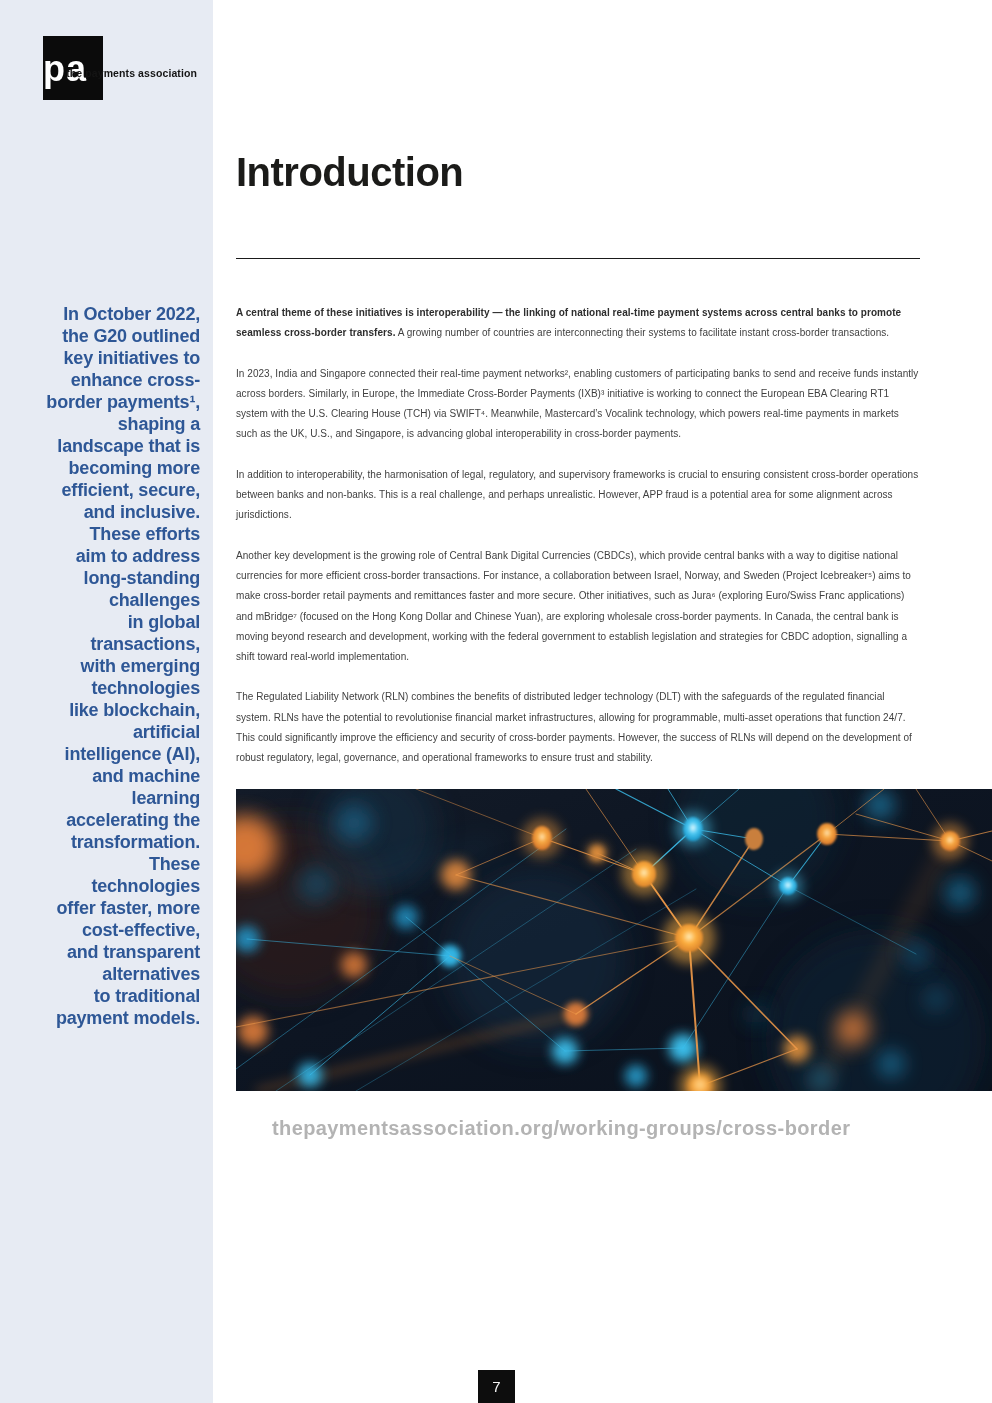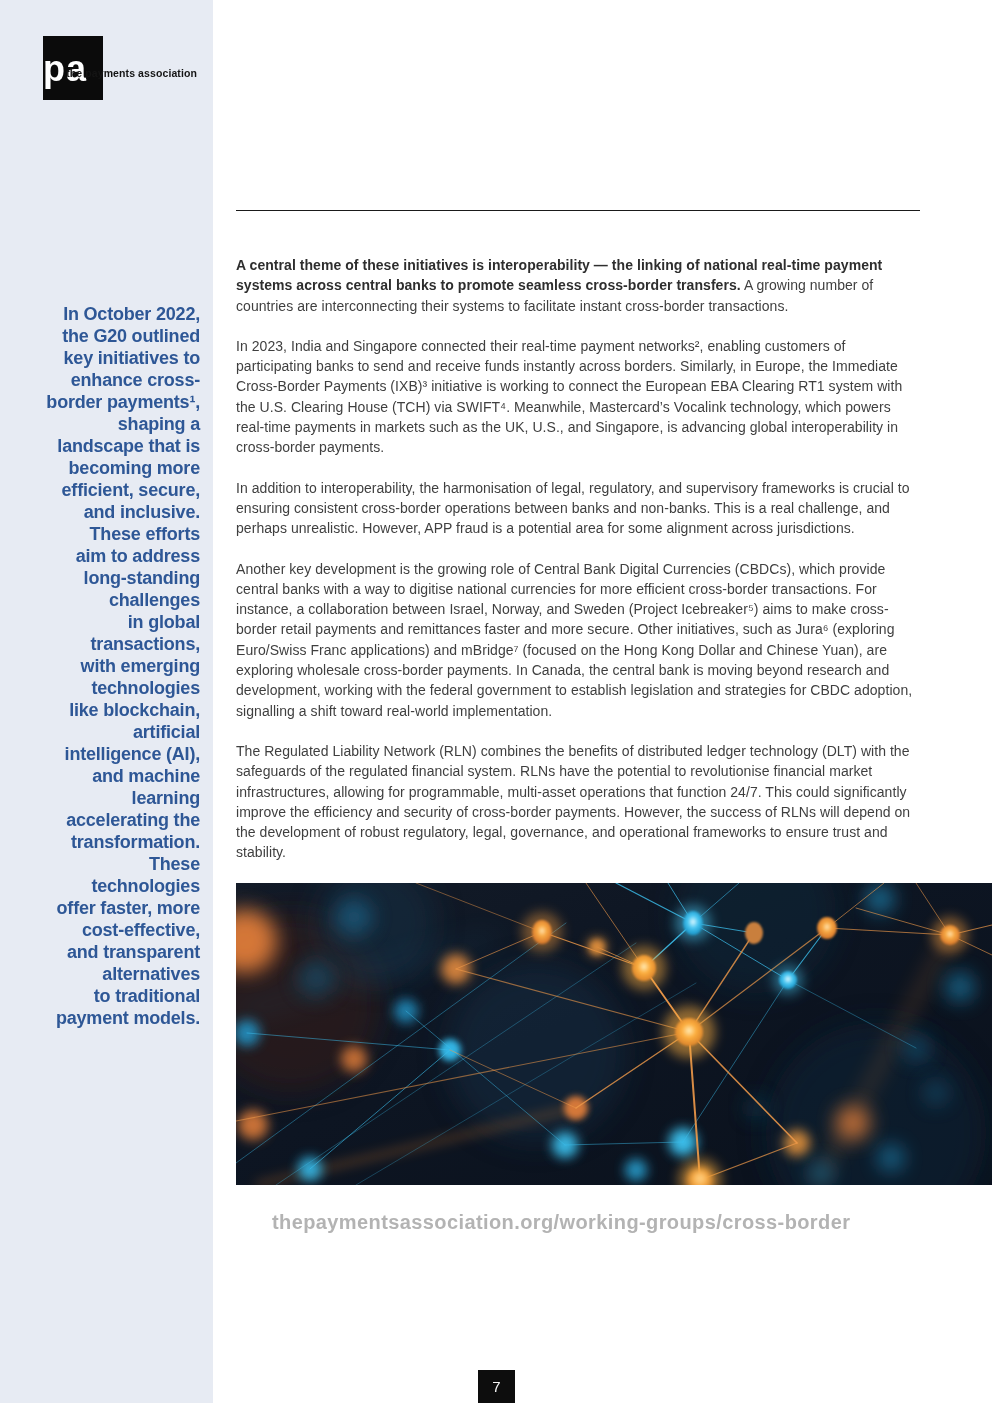--- a/index.html
+++ b/index.html
@@ -52,21 +52,21 @@
     line-height:48px;
   }
   .title-divider{
     border:none;border-top:1.5px solid #1a1a1a;
     margin:62px 0 0 0;
   }
   .body-copy{margin-top:44px;}
   .body-copy p{
     margin:0 0 20px 0;
     color:#3f3f3f;
-    font-size:14px;line-height:20.3px;
+    font-size:10px;line-height:20.3px;
     letter-spacing:0.05px;
   }
   .lead{font-weight:700;color:#2e2e2e;}
   
   .figure{
     margin:12px -72px 0 0;
     height:302px;
     position:relative;
     overflow:hidden;
   }
@@ -127,20 +127,21 @@
 technologies
 offer faster, more
 cost-effective,
 and transparent
 alternatives
 to traditional
 payment models.</div>
   </aside>
 
   <main class="main">
+    <h1 class="page-title">Introduction</h1>
     <hr class="title-divider">
 
     <div class="body-copy">
       <p><span class="lead">A central theme of these initiatives is interoperability — the linking of national real-time payment systems across central banks to promote seamless cross-border transfers.</span><span> A growing number of countries are interconnecting their systems to facilitate instant cross-border transactions.</span></p>
       <p>In 2023, India and Singapore connected their real-time payment networks², enabling customers of participating banks to send and receive funds instantly across borders. Similarly, in Europe, the Immediate Cross-Border Payments (IXB)³ initiative is working to connect the European EBA Clearing RT1 system with the U.S. Clearing House (TCH) via SWIFT⁴. Meanwhile, Mastercard’s Vocalink technology, which powers real-time payments in markets such as the UK, U.S., and Singapore, is advancing global interoperability in cross-border payments.</p>
       <p>In addition to interoperability, the harmonisation of legal, regulatory, and supervisory frameworks is crucial to ensuring consistent cross-border operations between banks and non-banks. This is a real challenge, and perhaps unrealistic. However, APP fraud is a potential area for some alignment across jurisdictions.</p>
       <p>Another key development is the growing role of Central Bank Digital Currencies (CBDCs), which provide central banks with a way to digitise national currencies for more efficient cross-border transactions. For instance, a collaboration between Israel, Norway, and Sweden (Project Icebreaker⁵) aims to make cross-border retail payments and remittances faster and more secure. Other initiatives, such as Jura⁶ (exploring Euro/Swiss Franc applications) and mBridge⁷ (focused on the Hong Kong Dollar and Chinese Yuan), are exploring wholesale cross-border payments. In Canada, the central bank is moving beyond research and development, working with the federal government to establish legislation and strategies for CBDC adoption, signalling a shift toward real-world implementation.</p>
       <p>The Regulated Liability Network (RLN) combines the benefits of distributed ledger technology (DLT) with the safeguards of the regulated financial system. RLNs have the potential to revolutionise financial market infrastructures, allowing for programmable, multi-asset operations that function 24/7. This could significantly improve the efficiency and security of cross-border payments. However, the success of RLNs will depend on the development of robust regulatory, legal, governance, and operational frameworks to ensure trust and stability.</p>
     </div>
 

